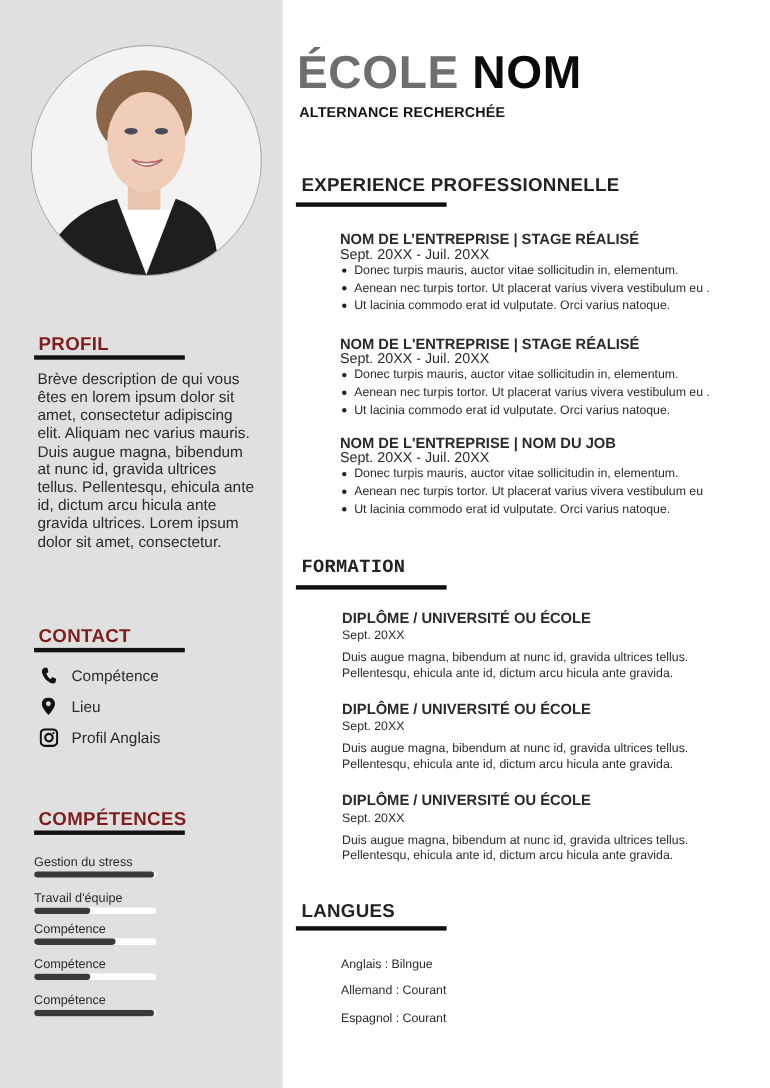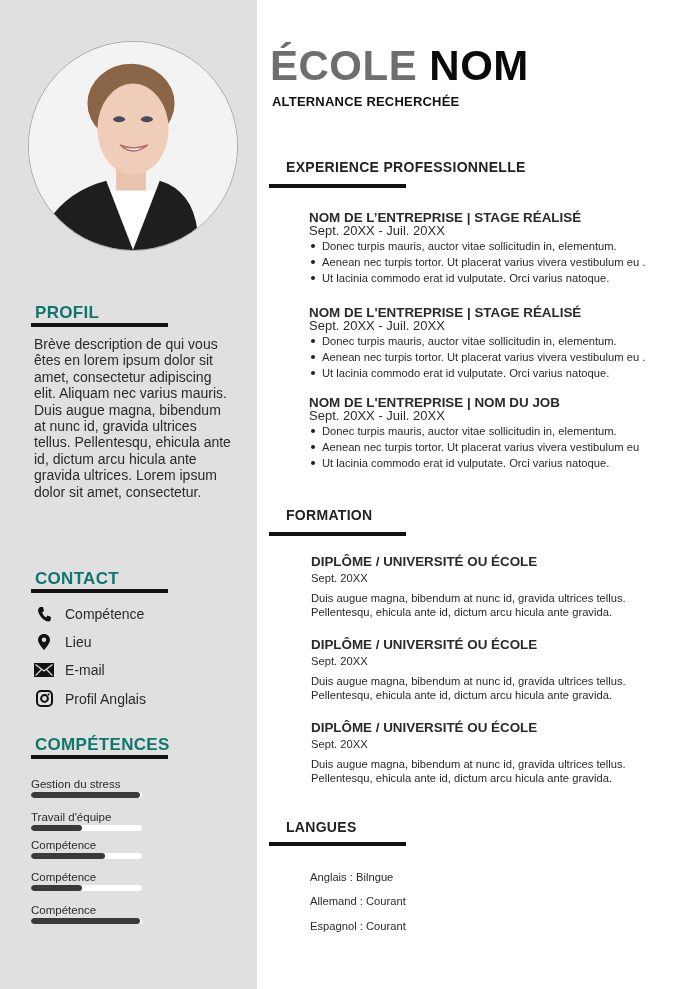--- a/index.html
+++ b/index.html
@@ -6,42 +6,42 @@
   html, body { width: 700px; height: 989px; background: #ffffff; overflow: hidden; }
   body { position: relative; font-family: "Liberation Sans", sans-serif; color: #222; }
 
   .sidebar { position: absolute; left: 0; top: 0; width: 257px; height: 989px; background: #e0e0e0; }
   .main { position: absolute; left: 257px; top: 0; width: 443px; height: 989px; background: #fff; }
 
   .photo { position: absolute; left: 28px; top: 41px; width: 210px; height: 210px; border-radius: 50%;
            border: 1px solid #a8a8a8; background: #f2f2f2; overflow: hidden; }
   .photo svg { display: block; width: 100%; height: 100%; }
 
-  .side-title { position: absolute; left: 35px; font-weight: bold; font-size: 17px; color: #0f766e; letter-spacing: 0.3px; }
+  .side-title { position: absolute; left: 35px; font-weight: bold; font-size: 17px; color: #7f1d1d; letter-spacing: 0.3px; }
   .side-rule { position: absolute; left: 31px; width: 137px; height: 4px; background: #111; }
 
   .profile-text { position: absolute; left: 34px; top: 336px; width: 200px; font-size: 14px; line-height: 16.4px; color: #2a2a2a; }
 
   .contact-list { position: absolute; left: 34px; top: 600px; list-style: none; }
   .contact-item { display: flex; align-items: center; height: 28.2px; font-size: 14px; color: #2a2a2a; }
   .contact-icon { width: 20px; height: 18px; display: inline-flex; align-items: center; justify-content: center; margin-right: 11px; }
   .contact-icon svg { display: block; }
 
   .skills { position: absolute; left: 31px; top: 778px; width: 112px; }
   .skill { height: 32.5px; }
   .skill-label { font-size: 11.5px; color: #2a2a2a; line-height: 13px; white-space: nowrap; }
   .skill-track { margin-top: 1px; width: 111px; height: 6px; border-radius: 3px; background: #ffffff; overflow: hidden; }
   .skill-fill { height: 6px; border-radius: 3px; background: #3a3a3a; }
 
   .name { position: absolute; left: 270px; top: 42px; font-size: 42px; font-weight: bold; letter-spacing: 0.5px; line-height: 48px; white-space: nowrap; }
   .name .first { color: #6e6e6e; }
   .name .last { color: #0a0a0a; }
   .subtitle { position: absolute; left: 272px; top: 94px; font-size: 13px; font-weight: bold; color: #111; letter-spacing: 0.2px; }
 
-  .sec-title { position: absolute; left: 286px; font-size: 14px; font-weight: bold; color: #222; letter-spacing: 0.3px; }
+  .sec-title { position: absolute; left: 274px; font-size: 17px; font-weight: bold; color: #222; letter-spacing: 0.3px; }
   .sec-rule { position: absolute; left: 269px; width: 137px; height: 4px; background: #111; }
 
   .job { position: absolute; left: 309px; width: 380px; }
   .job-title { font-size: 13.4px; font-weight: bold; color: #2a2a2a; line-height: 15px; white-space: nowrap; }
   .job-date { font-size: 13px; color: #2a2a2a; line-height: 12px; }
   .job-bullets { list-style: none; margin-top: 1px; }
   .job-bullets li { font-size: 11.2px; color: #2a2a2a; line-height: 16px; position: relative; padding-left: 13px; white-space: nowrap; }
   .job-bullets li::before { content: ""; position: absolute; left: 2px; top: 6px; width: 4px; height: 4px; border-radius: 50%; background: #222; }
 
   .edu { position: absolute; left: 311px; width: 380px; }
@@ -97,30 +97,20 @@
       <span class="contact-icon">
         <svg width="12" height="16" viewBox="0 0 12 16">
             <path d="M6 0 C2.7 0 0 2.6 0 5.8 C0 10 6 16 6 16 C6 16 12 10 12 5.8 C12 2.6 9.3 0 6 0 Z" fill="#111"></path>
             <circle cx="6" cy="5.8" r="2.2" fill="#e0e0e0"></circle>
           </svg>
       </span>
       <span>Lieu</span>
     </li>
     <li class="contact-item">
       <span class="contact-icon">
-        <svg width="20" height="14" viewBox="0 0 20 14">
-            <rect x="0" y="0" width="20" height="14" fill="#111"></rect>
-            <path d="M1.5 1.5 L10 8 L18.5 1.5" stroke="#e0e0e0" stroke-width="1.3" fill="none"></path>
-            <path d="M1.5 12.5 L7.5 6.5 M18.5 12.5 L12.5 6.5" stroke="#e0e0e0" stroke-width="1.1"></path>
-          </svg>
-      </span>
-      <span>E-mail</span>
-    </li>
-    <li class="contact-item">
-      <span class="contact-icon">
         <svg width="17" height="17" viewBox="0 0 17 17">
             <rect x="1" y="1" width="15" height="15" rx="4" fill="none" stroke="#111" stroke-width="2"></rect>
             <circle cx="8.5" cy="8.5" r="3.4" fill="none" stroke="#111" stroke-width="2"></circle>
             <circle cx="12.6" cy="4.4" r="1" fill="#111"></circle>
           </svg>
       </span>
       <span>Profil Anglais</span>
     </li>
   </ul>
 
@@ -194,21 +184,21 @@
 <div class="job" style="top:395px;">
   <div class="job-title">NOM DE L'ENTREPRISE | NOM DU JOB</div>
   <div class="job-date">Sept. 20XX - Juil. 20XX</div>
   <ul class="job-bullets">
     <li>Donec turpis mauris, auctor vitae sollicitudin in, elementum.</li>
     <li>Aenean nec turpis tortor. Ut placerat varius vivera vestibulum eu</li>
     <li>Ut lacinia commodo erat id vulputate. Orci varius natoque.</li>
   </ul>
 </div>
 
-<h2 class="sec-title" style="top:507px;">FORMATION</h2>
+<h2 class="sec-title" style="top:507px;font-family:Liberation Mono, monospace;">FORMATION</h2>
 <div class="sec-rule" style="top:532px;"></div>
 
 <div class="edu" style="top:554px;">
   <div class="edu-title">DIPLÔME / UNIVERSITÉ OU ÉCOLE</div>
   <div class="edu-date">Sept. 20XX</div>
   <div class="edu-desc">
     <div>Duis augue magna, bibendum at nunc id, gravida ultrices tellus.</div>
     <div>Pellentesqu, ehicula ante id, dictum arcu hicula ante gravida.</div>
   </div>
 </div>

